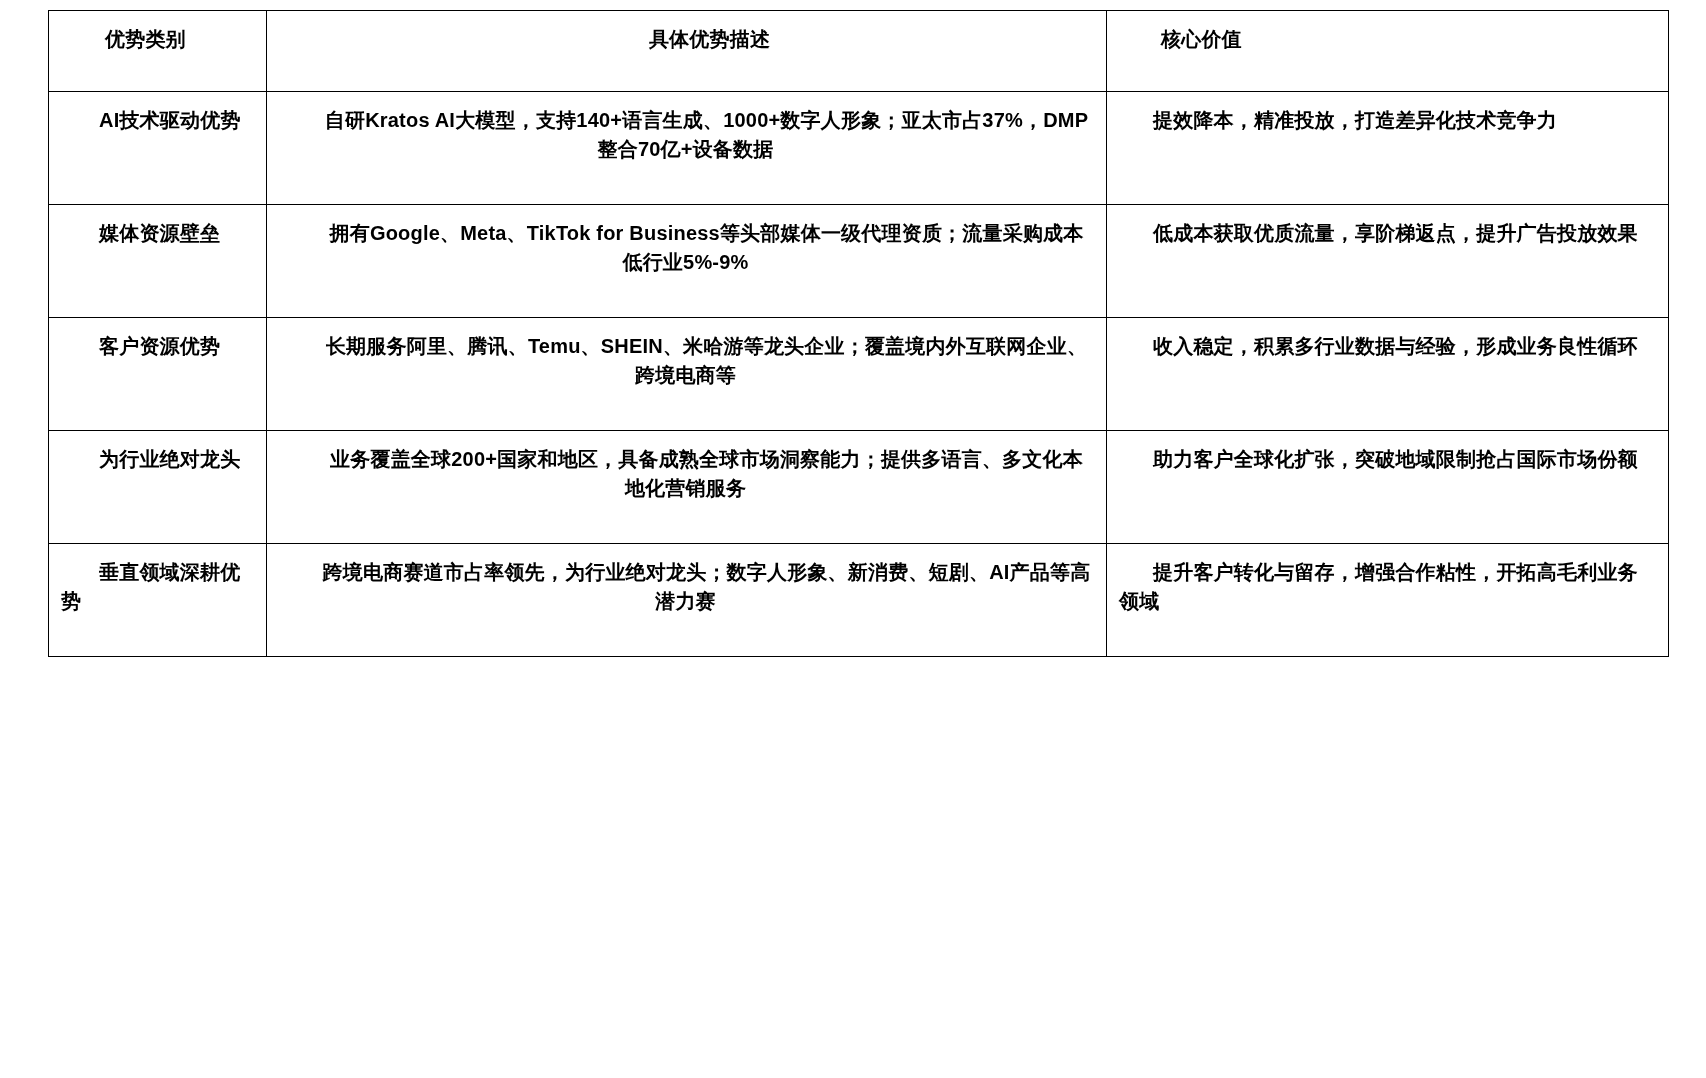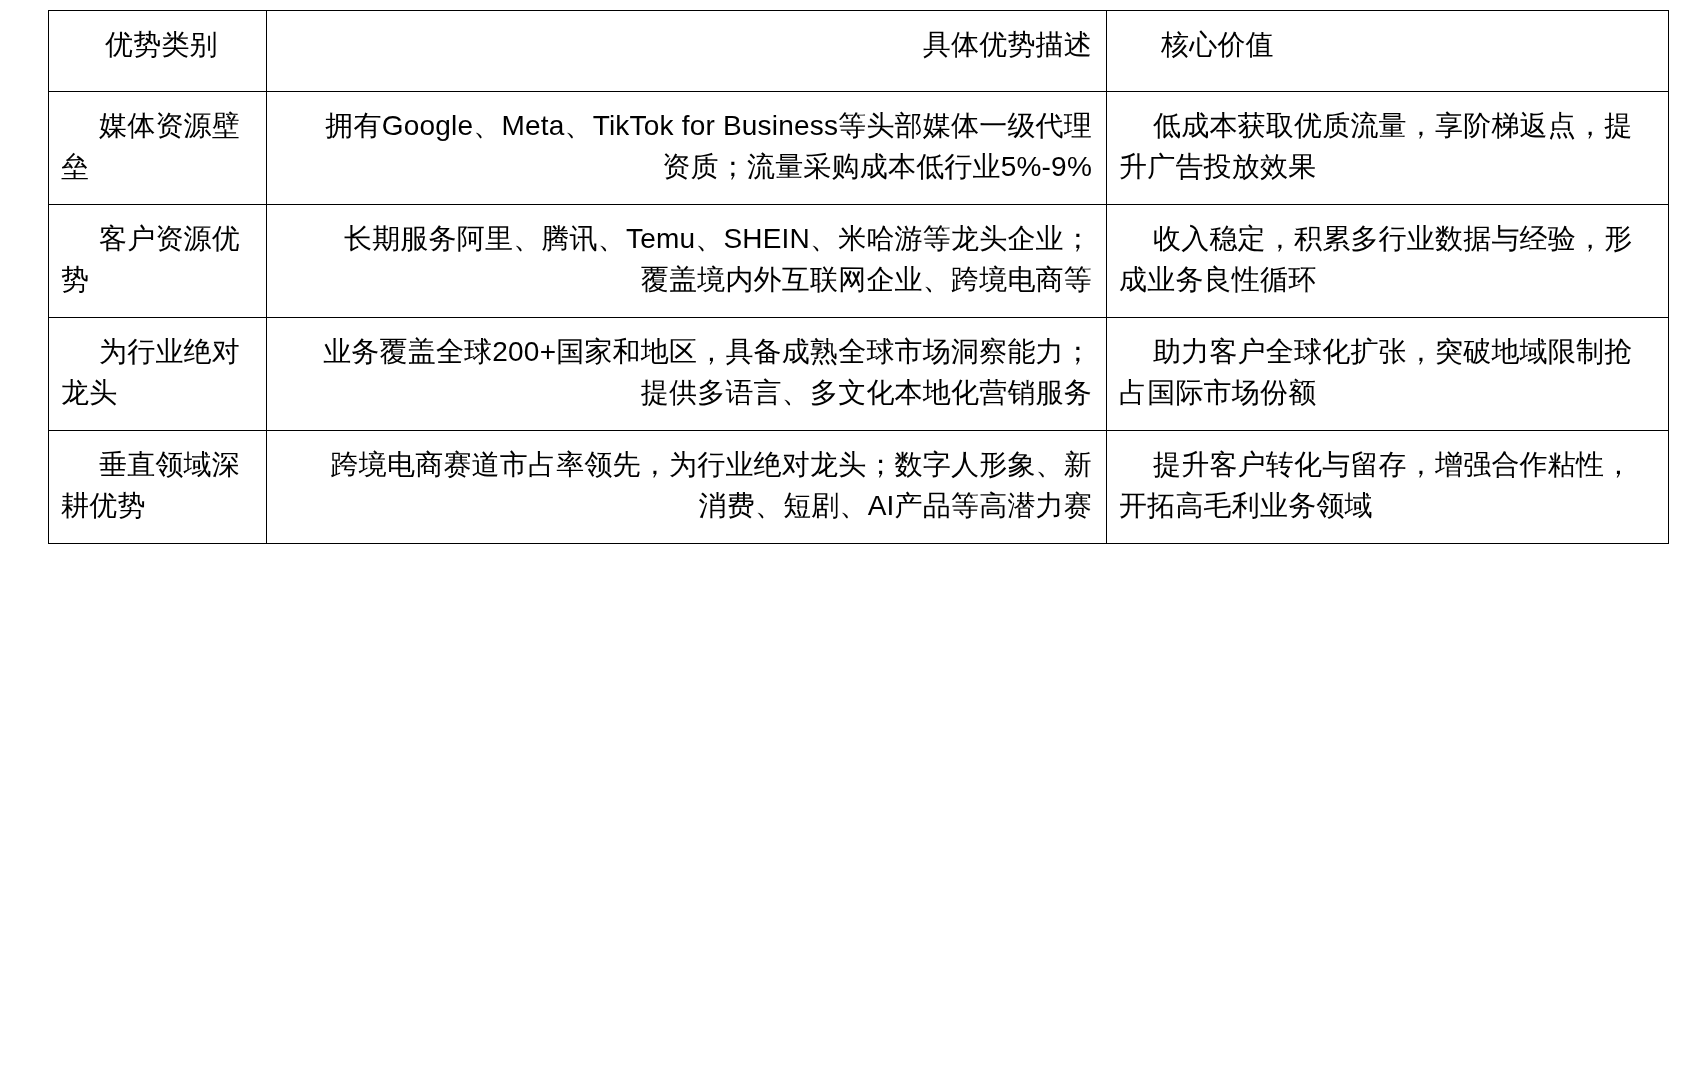--- a/index.html
+++ b/index.html
@@ -25,34 +25,35 @@
     left: 48px;
     top: 10px;
     width: 1620px;
     border-collapse: collapse;
     table-layout: fixed;
   }
   table.adv-table td {
     border: 1px solid #000000;
     vertical-align: top;
     padding: 14px 14px 14px 12px;
-    font-size: 28px;
+    font-size: 20px;
     line-height: 1.46;
     letter-spacing: 0.2px;
+    font-weight: bold;
   }
   col.c1 { width: 218px; }
   col.c2 { width: 840px; }
   col.c3 { width: 562px; }
 
   .cell-cat {
     text-align: left;
     text-indent: 38px;
   }
   .cell-desc {
-    text-align: right;
+    text-align: center;
     text-indent: 42px;
   }
   .cell-value {
     text-align: left;
     text-indent: 34px;
   }
   tr.header-row td {
     height: 44px;
     padding-top: 14px;
     padding-bottom: 22px;
@@ -74,20 +75,25 @@
       <col class="c2">
       <col class="c3">
     </colgroup>
     <tbody>
       <tr class="header-row">
         <td class="cell-cat">优势类别</td>
         <td class="cell-desc">具体优势描述</td>
         <td class="cell-value">核心价值</td>
       </tr>
 
+      <tr class="row-body">
+        <td class="cell-cat">AI技术驱动优势</td>
+        <td class="cell-desc">自研Kratos AI大模型，支持140+语言生成、1000+数字人形象；亚太市占37%，DMP整合70亿+设备数据</td>
+        <td class="cell-value">提效降本，精准投放，打造差异化技术竞争力</td>
+      </tr>
 
       <tr class="row-body">
         <td class="cell-cat">媒体资源壁垒</td>
         <td class="cell-desc">拥有Google、Meta、TikTok for Business等头部媒体一级代理资质；流量采购成本低行业5%-9%</td>
         <td class="cell-value">低成本获取优质流量，享阶梯返点，提升广告投放效果</td>
       </tr>
 
       <tr class="row-body">
         <td class="cell-cat">客户资源优势</td>
         <td class="cell-desc">长期服务阿里、腾讯、Temu、SHEIN、米哈游等龙头企业；覆盖境内外互联网企业、跨境电商等</td>

